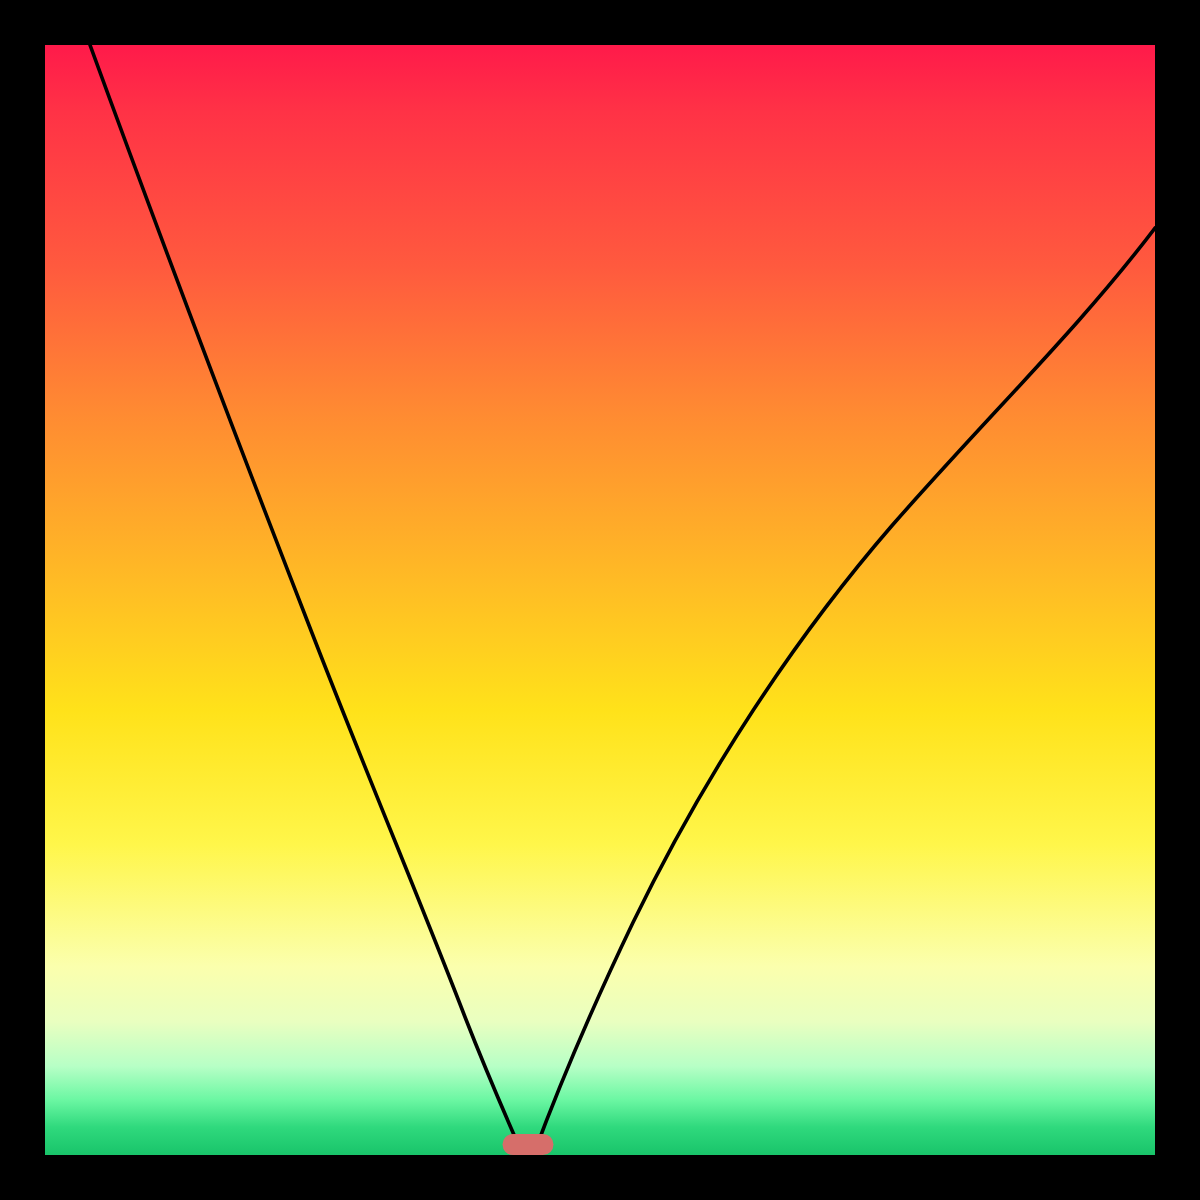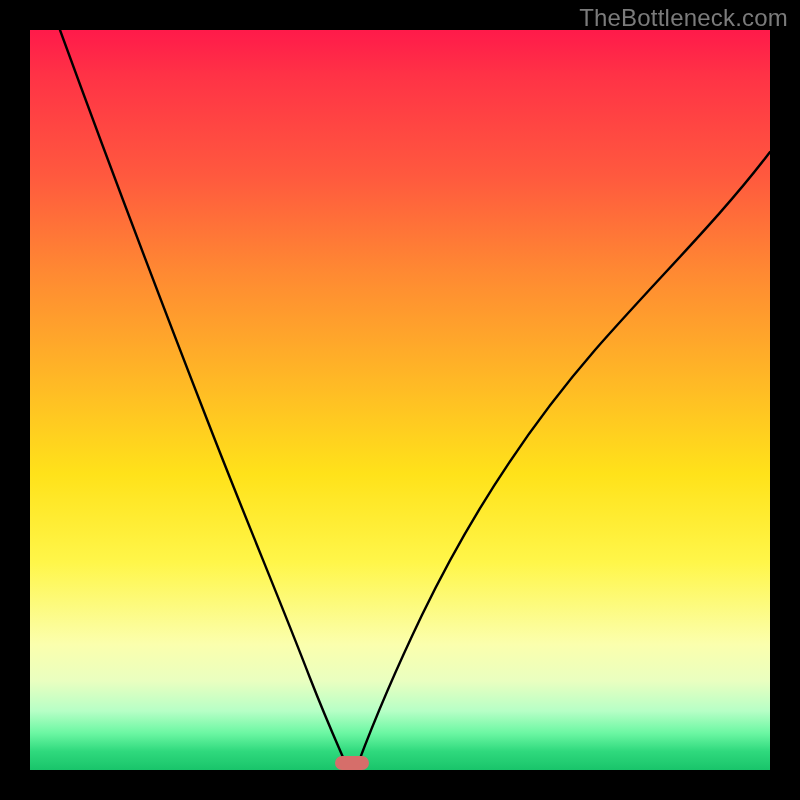--- a/index.html
+++ b/index.html
@@ -72,21 +72,20 @@
     border-radius: 7px;
     z-index: 12;
     transform: translate(-50%, -50%);
   }
 </style>
 </head>
 <body>
 
 <div class="frame">
 
-  <div class="watermark">TheBottleneck.com</div>
 
   <div class="plot-area">
     <div class="gradient-bg"></div>
 
     <svg class="curves" viewBox="0 0 740 740" preserveAspectRatio="none">
       <path fill="none" stroke="#000" stroke-width="2.4" stroke-linecap="round" d="M 30 0
                C 72 115, 122 248, 178 392
                C 216 490, 250 570, 280 648
                C 298 694, 310 720, 318 739"></path>
       <path fill="none" stroke="#000" stroke-width="2.4" stroke-linecap="round" d="M 326 739

